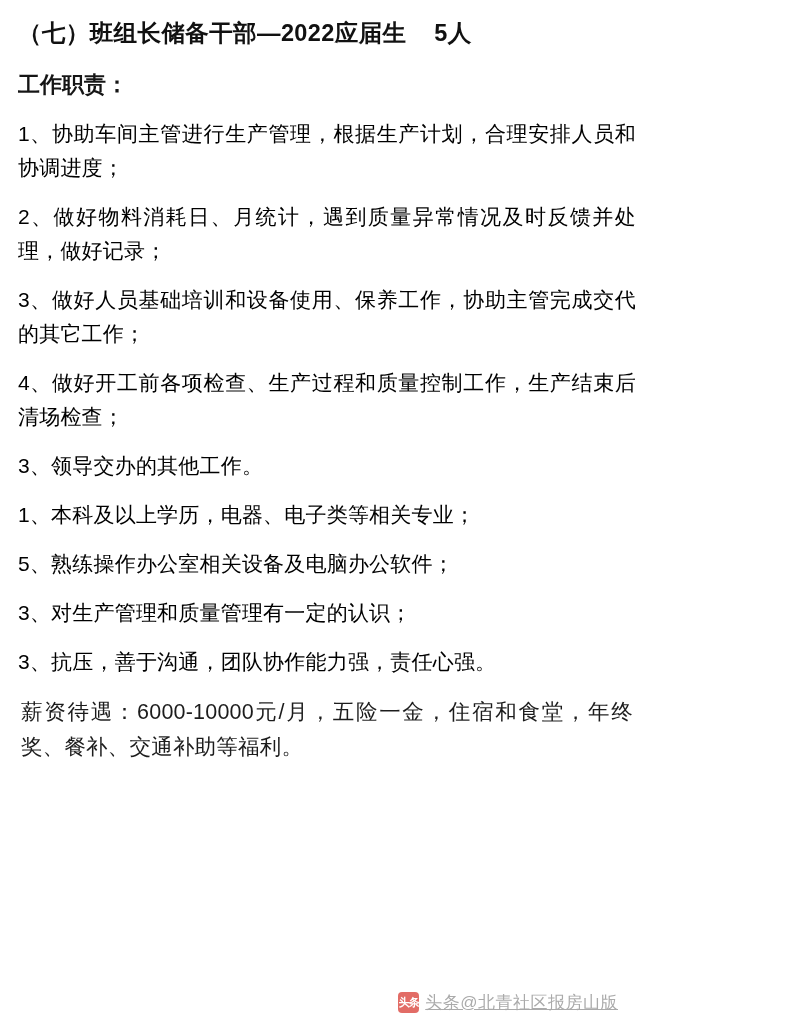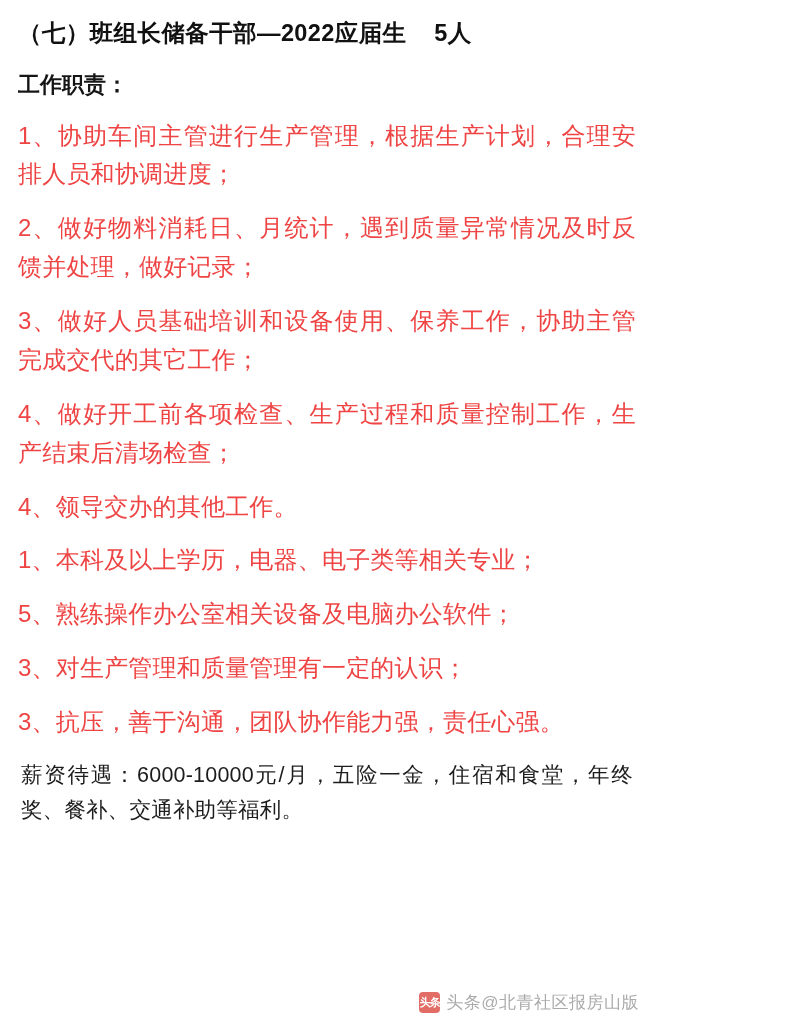--- a/index.html
+++ b/index.html
@@ -32,43 +32,43 @@
     color: #111111;
   }
   .section-label {
     font-size: 22px;
     font-weight: bold;
     line-height: 1.4;
     margin: 4px 0 16px 0;
     color: #151515;
   }
   .para {
-    font-size: 24px;
+    font-size: 21px;
     line-height: 1.62;
     margin: 0 0 15px 0;
-    color: #ef4444;
+    color: #000000;
     letter-spacing: 0.2px;
     text-align: justify;
     text-justify: inter-ideograph;
   }
   .para.last {
     margin-bottom: 16px;
   }
   .salary {
     font-size: 21.5px;
     line-height: 1.62;
     margin: 3px;
     color: #1c1c1c;
     letter-spacing: 0.2px;
     text-align: justify;
     text-justify: inter-ideograph;
   }
   .watermark {
     position: absolute;
-    right: 11px;
+    right: 32px;
     bottom: 10px;
     display: flex;
     align-items: center;
     gap: 6px;
     opacity: 0.72;
   }
   .wm-logo {
     width: 21px;
     height: 21px;
     border-radius: 4px;
@@ -78,36 +78,37 @@
     line-height: 21px;
     text-align: center;
     font-weight: bold;
     letter-spacing: -1px;
     flex: 0 0 auto;
   }
   .wm-text {
     font-size: 17px;
     color: #8a8a8a;
     letter-spacing: 0.5px;
+    text-decoration: underline;
   }
 </style>
 </head>
 <body>
 
 <div class="page">
 
   <h1 class="doc-title">（七）班组长储备干部—2022应届生    5人</h1>
 
   <div class="section">
     <div class="section-label">工作职责：</div>
     <p class="para">1、协助车间主管进行生产管理，根据生产计划，合理安排人员和协调进度；</p>
     <p class="para">2、做好物料消耗日、月统计，遇到质量异常情况及时反馈并处理，做好记录；</p>
     <p class="para">3、做好人员基础培训和设备使用、保养工作，协助主管完成交代的其它工作；</p>
     <p class="para">4、做好开工前各项检查、生产过程和质量控制工作，生产结束后清场检查；</p>
-    <p class="para">4、领导交办的其他工作。</p>
+    <p class="para">3、领导交办的其他工作。</p>
   </div>
 
   <div class="section">
     <p class="para">1、本科及以上学历，电器、电子类等相关专业；</p>
     <p class="para">5、熟练操作办公室相关设备及电脑办公软件；</p>
     <p class="para">3、对生产管理和质量管理有一定的认识；</p>
     <p class="para last">3、抗压，善于沟通，团队协作能力强，责任心强。</p>
   </div>
 
   <p class="salary">薪资待遇：6000-10000元/月，五险一金，住宿和食堂，年终奖、餐补、交通补助等福利。</p>

